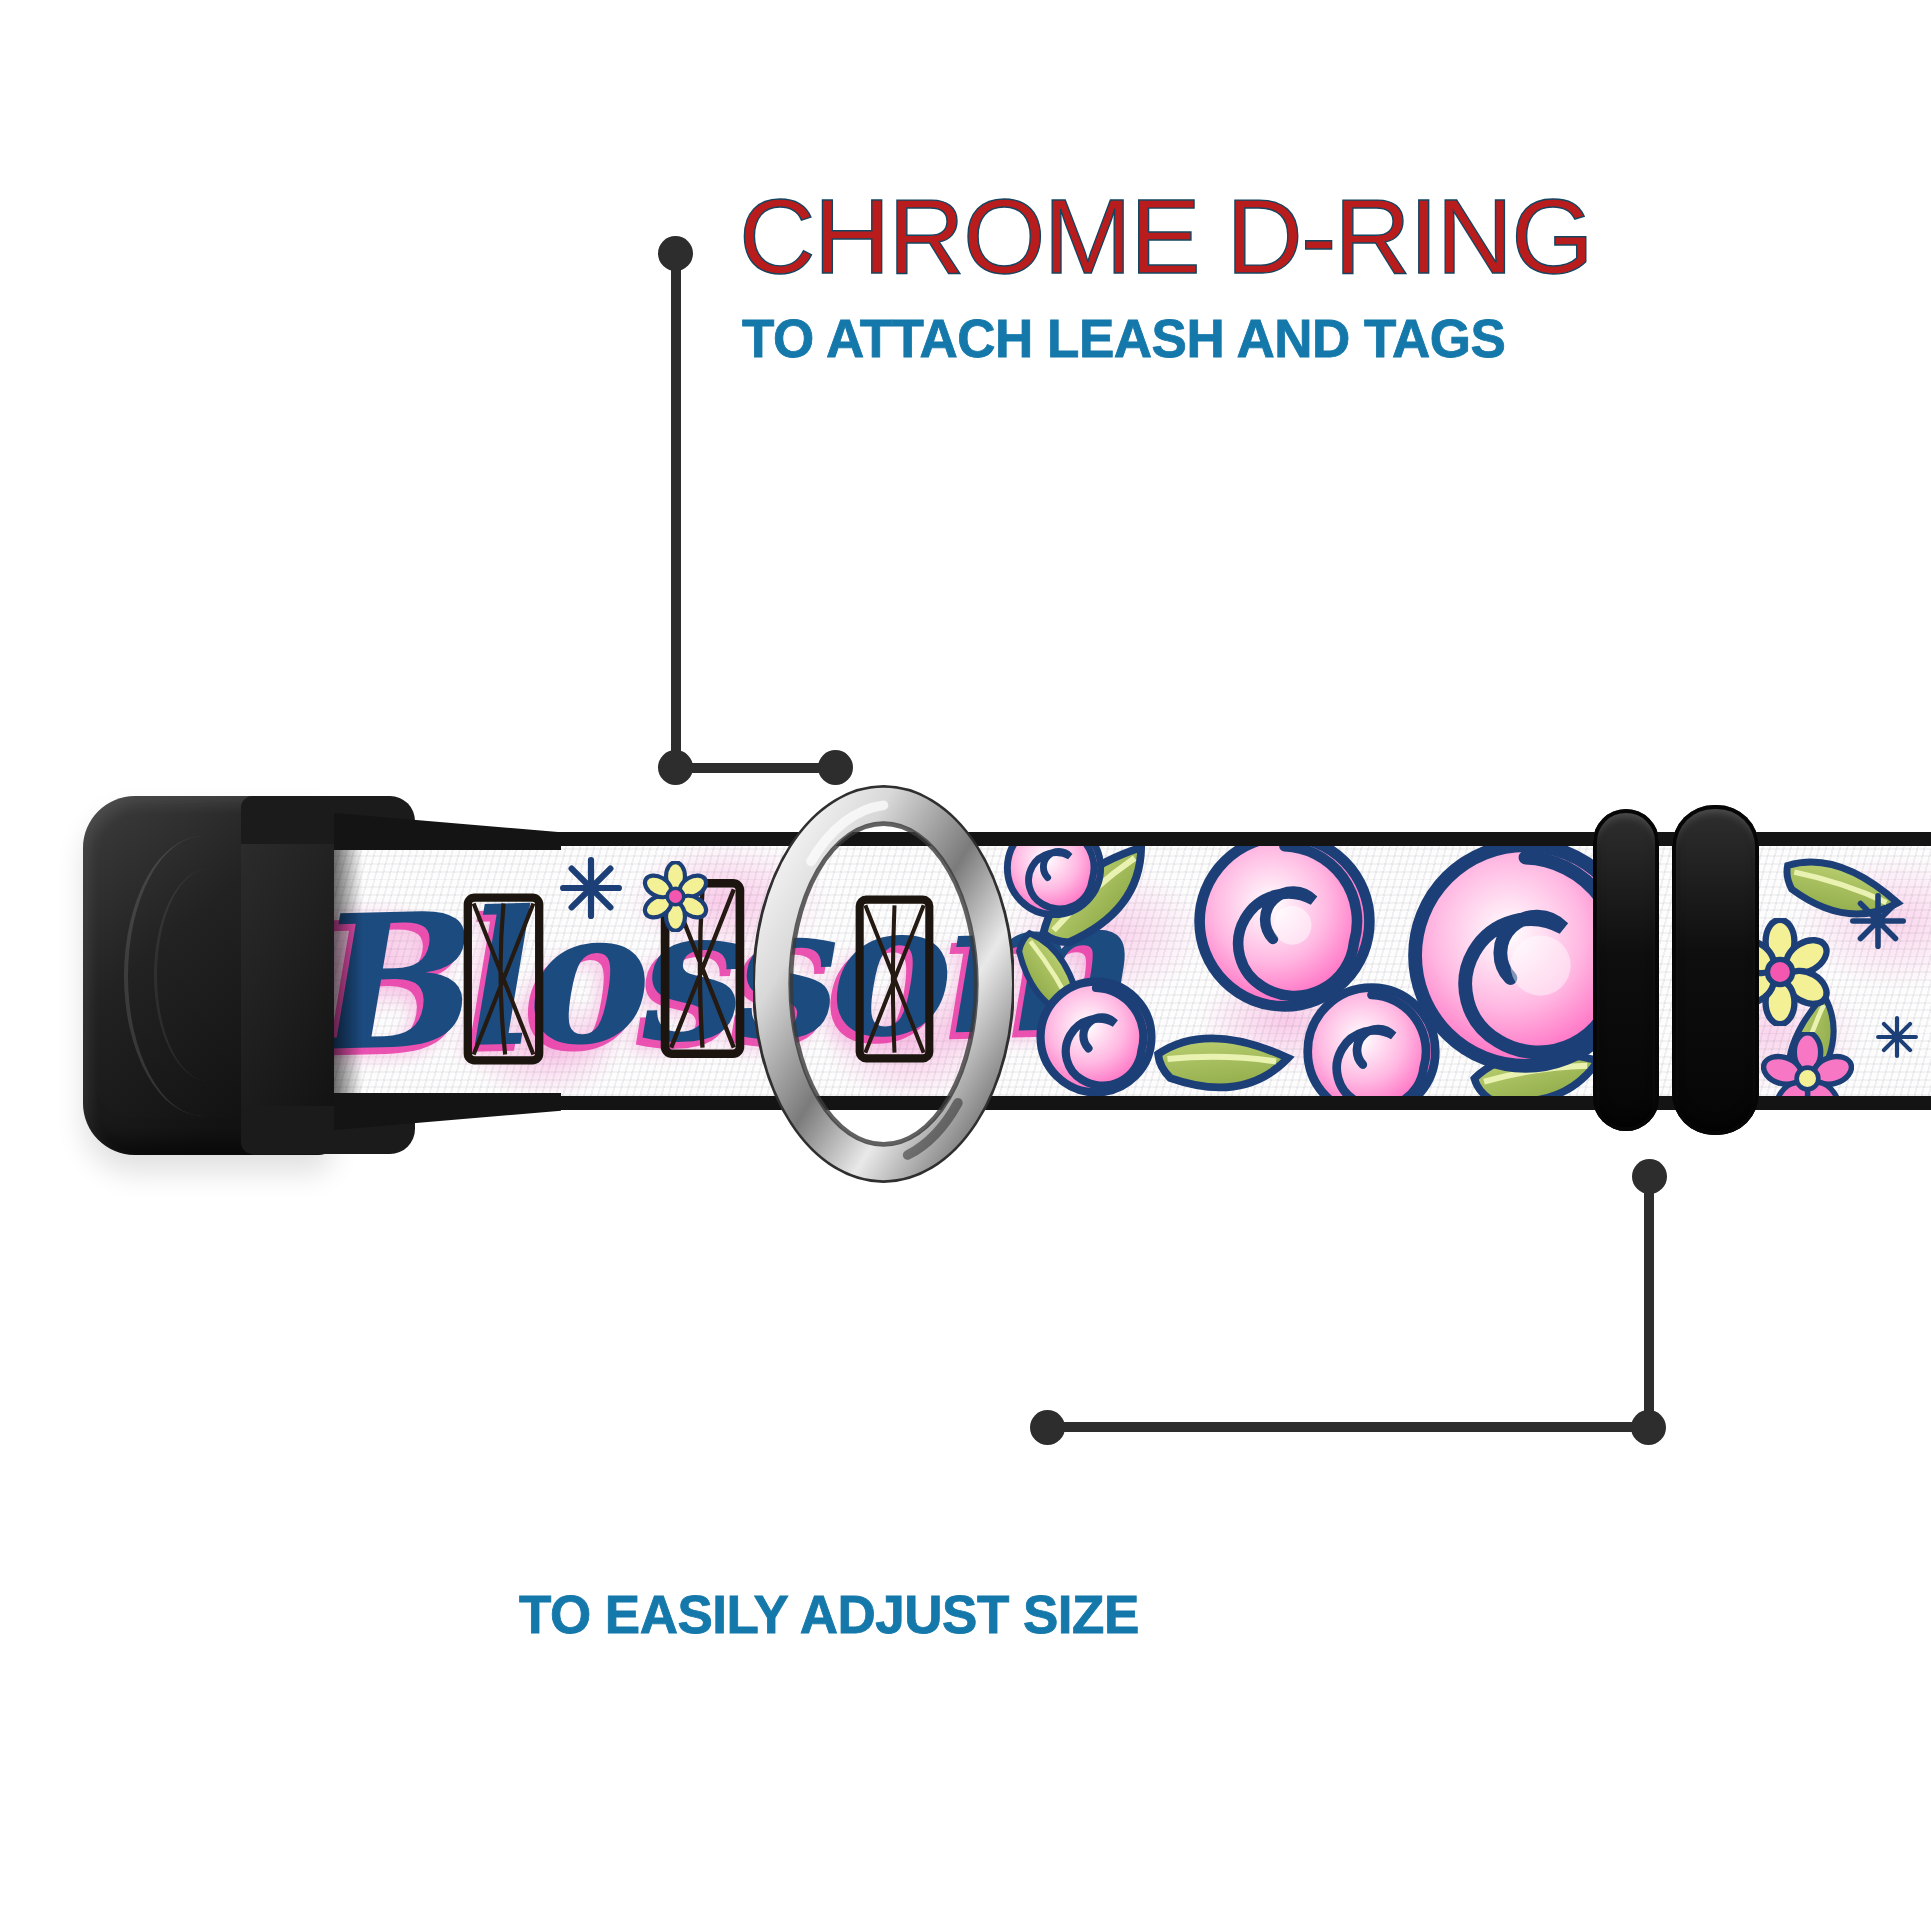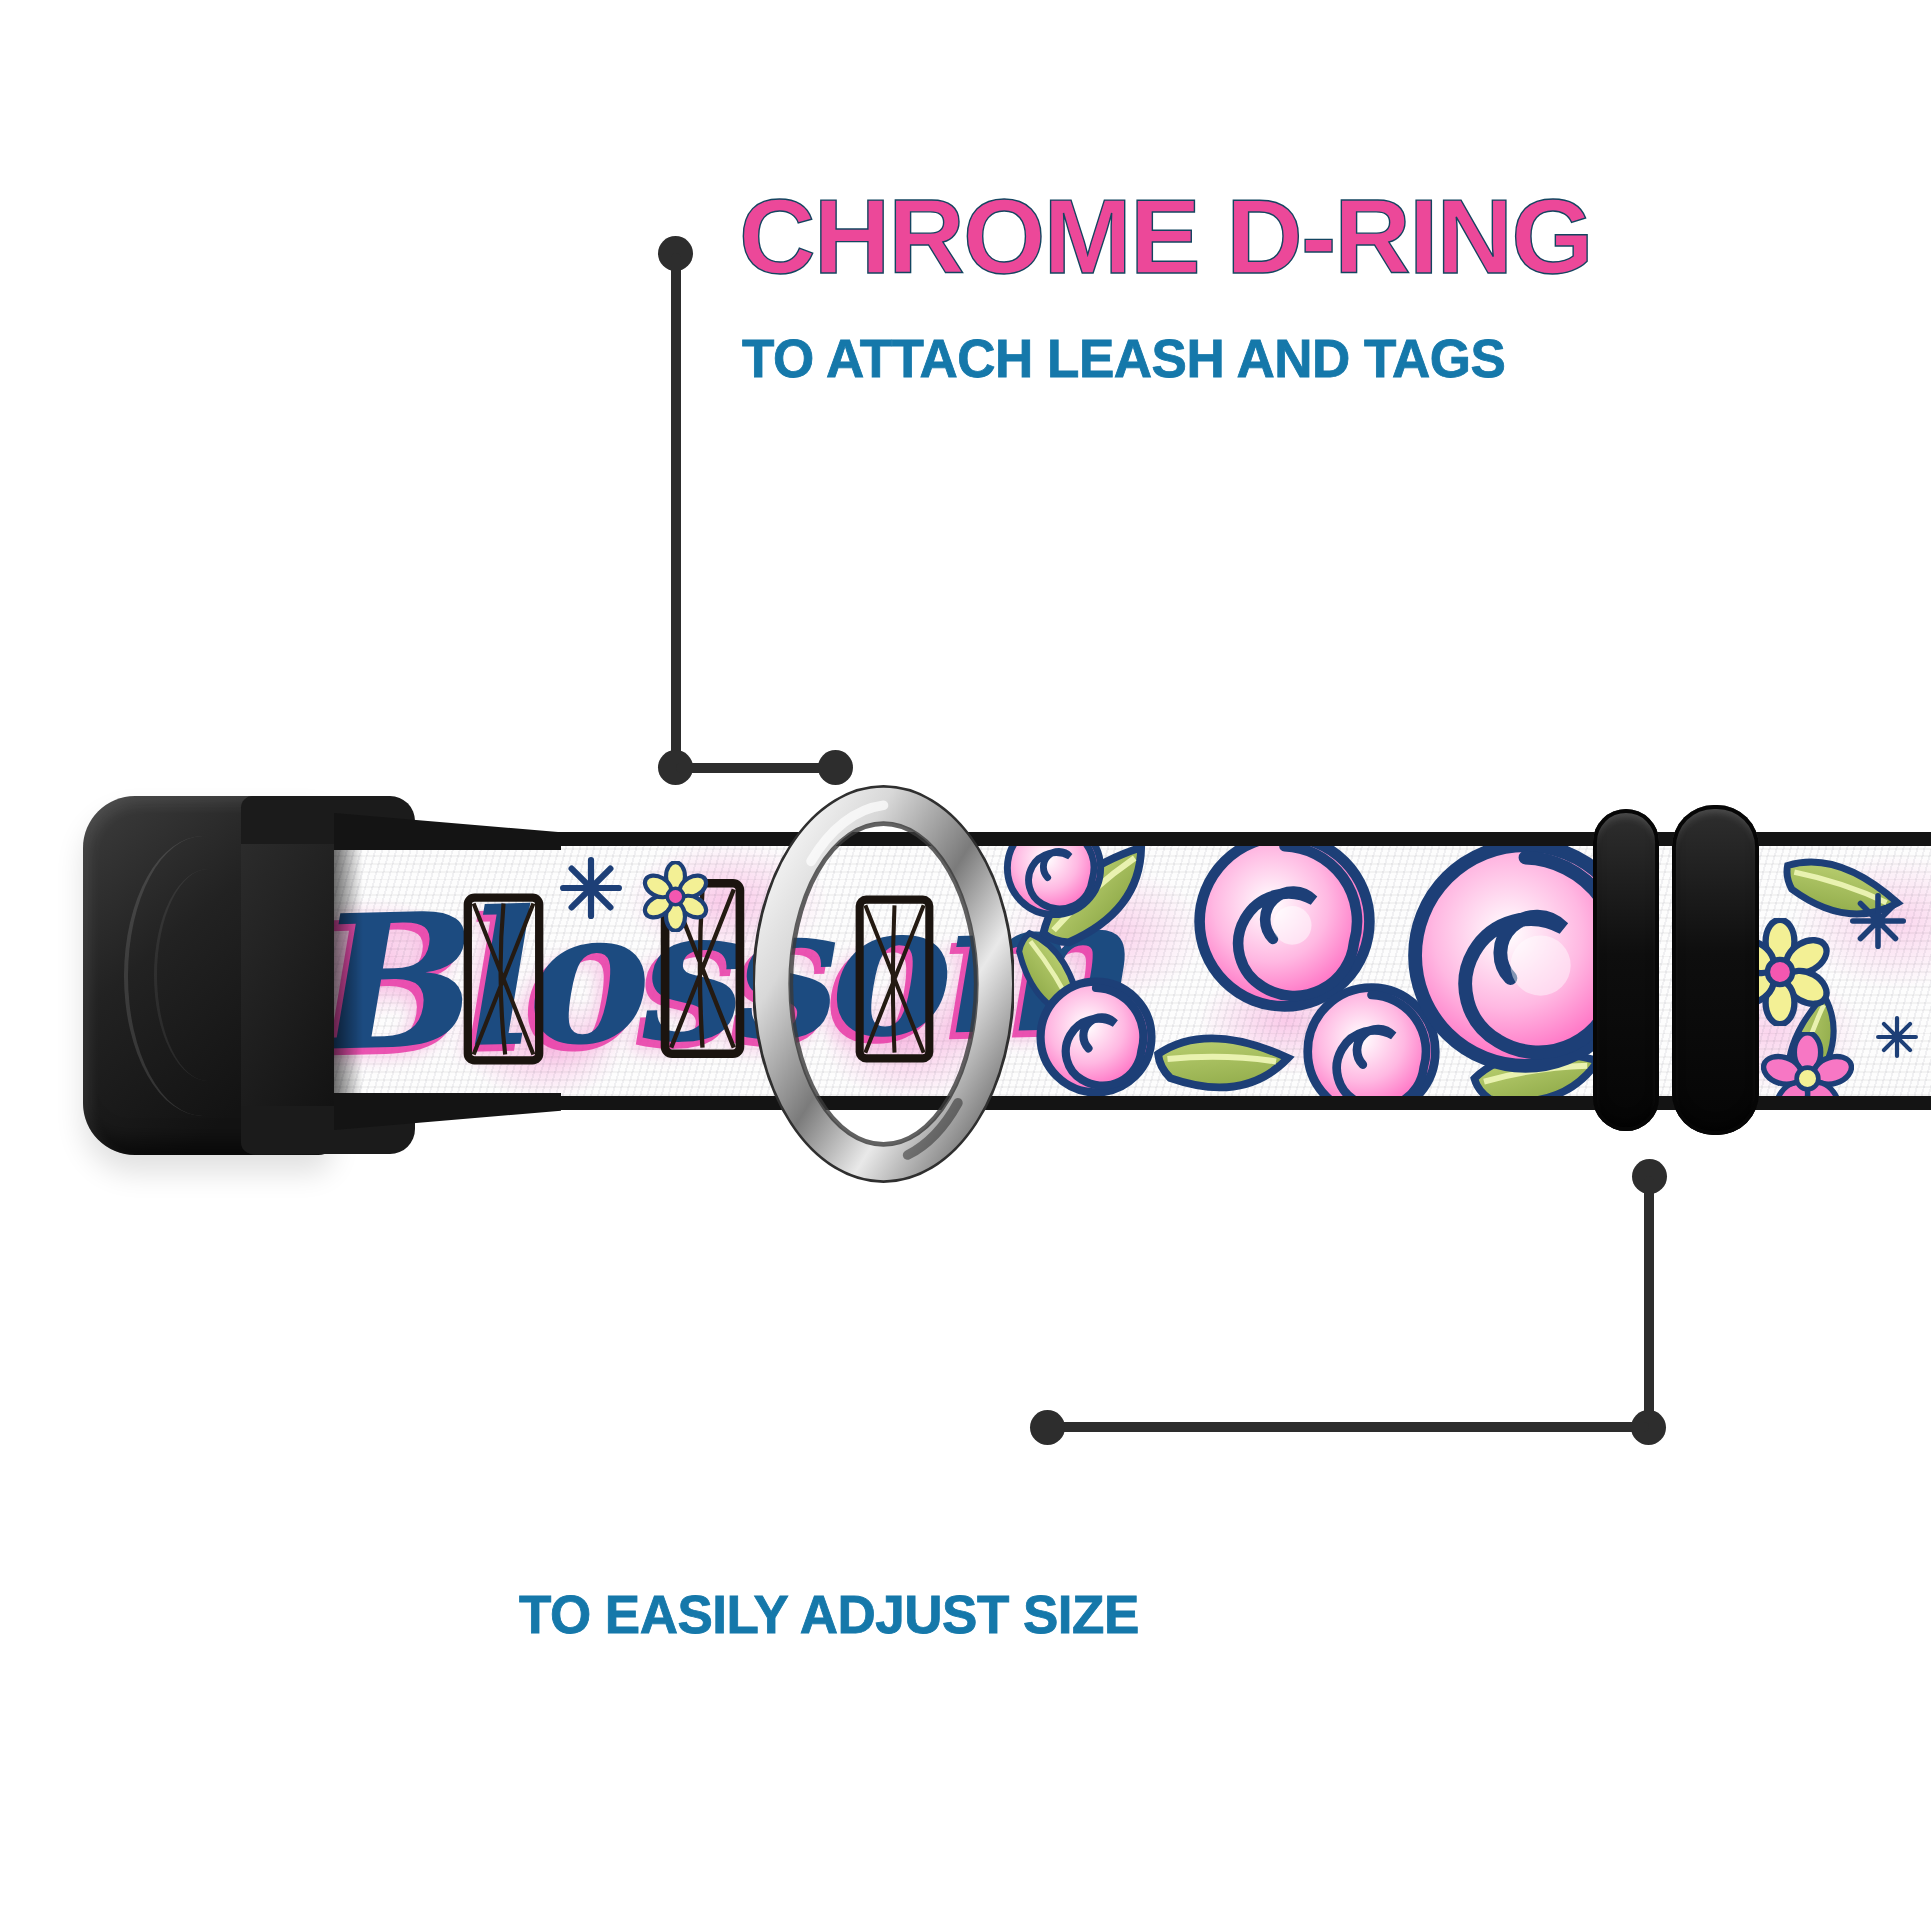--- a/index.html
+++ b/index.html
@@ -1,25 +1,25 @@
 <!DOCTYPE html>
 <html><head>
 <meta charset="utf-8">
 <style>
   html,body{margin:0;padding:0;background:#ffffff;}
   #canvas{position:relative;width:1931px;height:1931px;background:#ffffff;overflow:hidden;
           font-family:"Liberation Sans",sans-serif;}
 
   
-  .callout-title{position:absolute;font-weight:bold;font-size:106px;line-height:1;
-    color:#ec4899;letter-spacing:-1.9px;-webkit-text-stroke:1.4px #134560;white-space:nowrap;}
+  .callout-title{position:absolute;font-weight:normal;font-size:106px;line-height:1;
+    color:#b91c1c;letter-spacing:-1.9px;-webkit-text-stroke:1.4px #134560;white-space:nowrap;}
   .callout-sub{position:absolute;font-weight:bold;font-size:53px;line-height:1;
     color:#1578aa;letter-spacing:-0.5px;-webkit-text-stroke:0.8px #1578aa;white-space:nowrap;}
   #title-top{left:739px;top:183px;}
-  #sub-top{left:742px;top:312px;margin-top:20px;}
+  #sub-top{left:742px;top:312px;}
   #title-bottom{left:519px;top:1462px;}
   #sub-bottom{left:519px;top:1588px;}
 
   
   .dot{position:absolute;width:35px;height:35px;border-radius:50%;background:#2d2d2d;}
   .cline{position:absolute;background:#2d2d2d;border-radius:4.8px;}
 
   
   #band{position:absolute;left:312px;top:832px;width:1619px;height:278px;box-sizing:border-box;
     border-top:14.5px solid #141414;border-bottom:14.5px solid #141414;background:#fdfdfd;overflow:hidden;}

